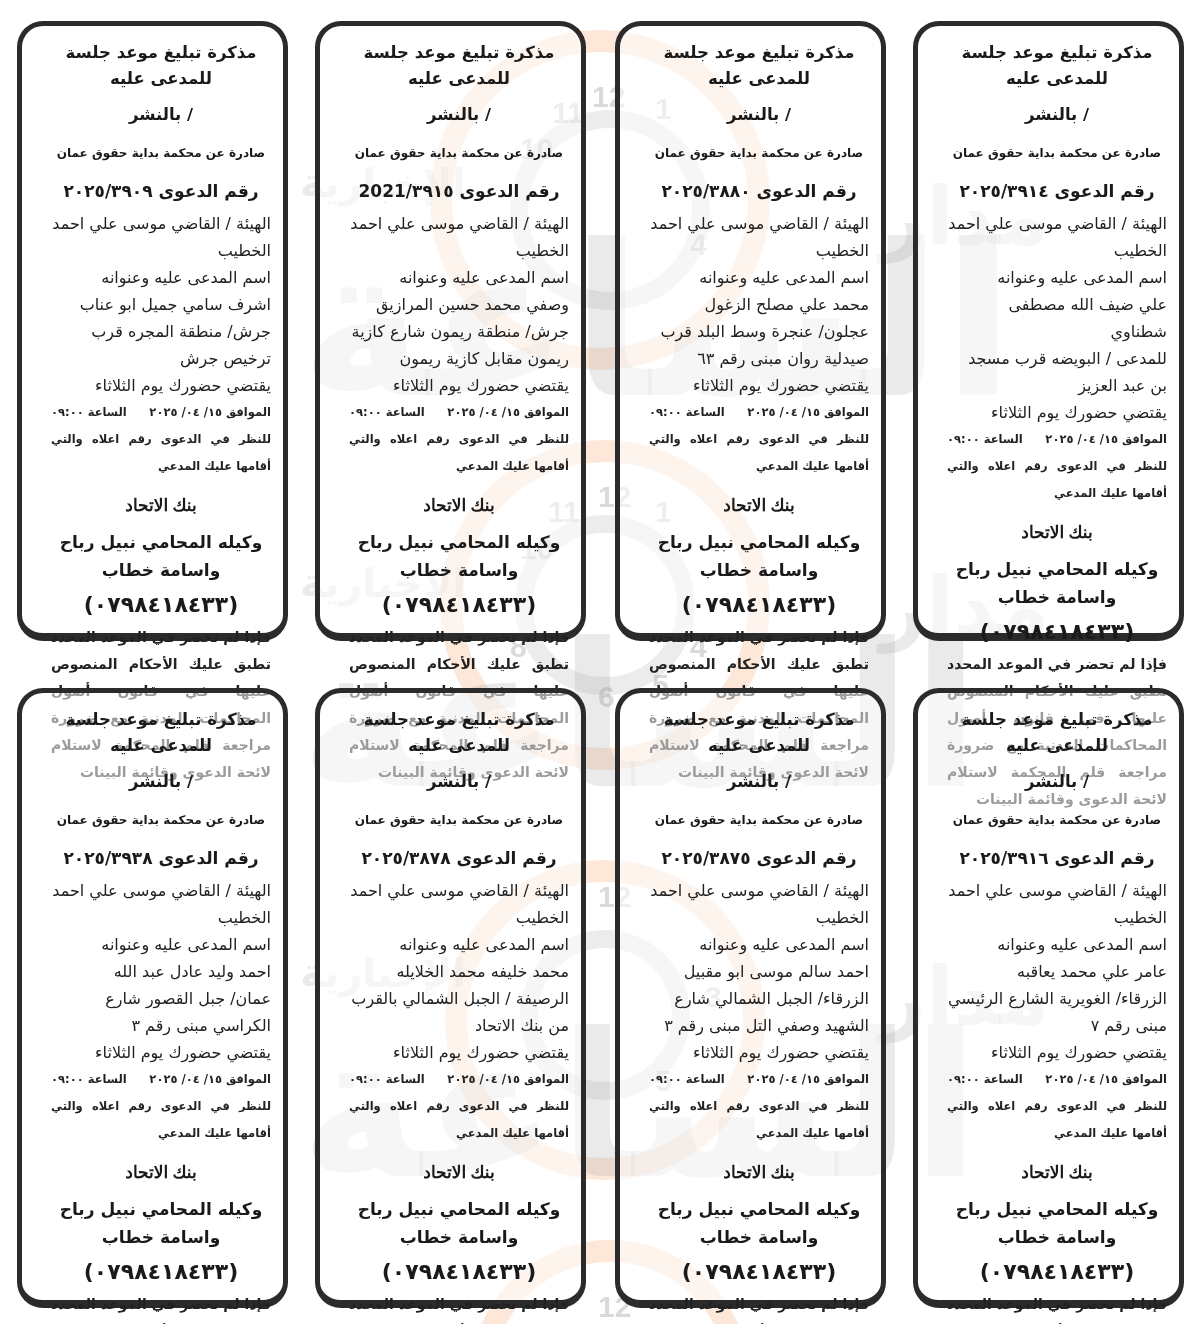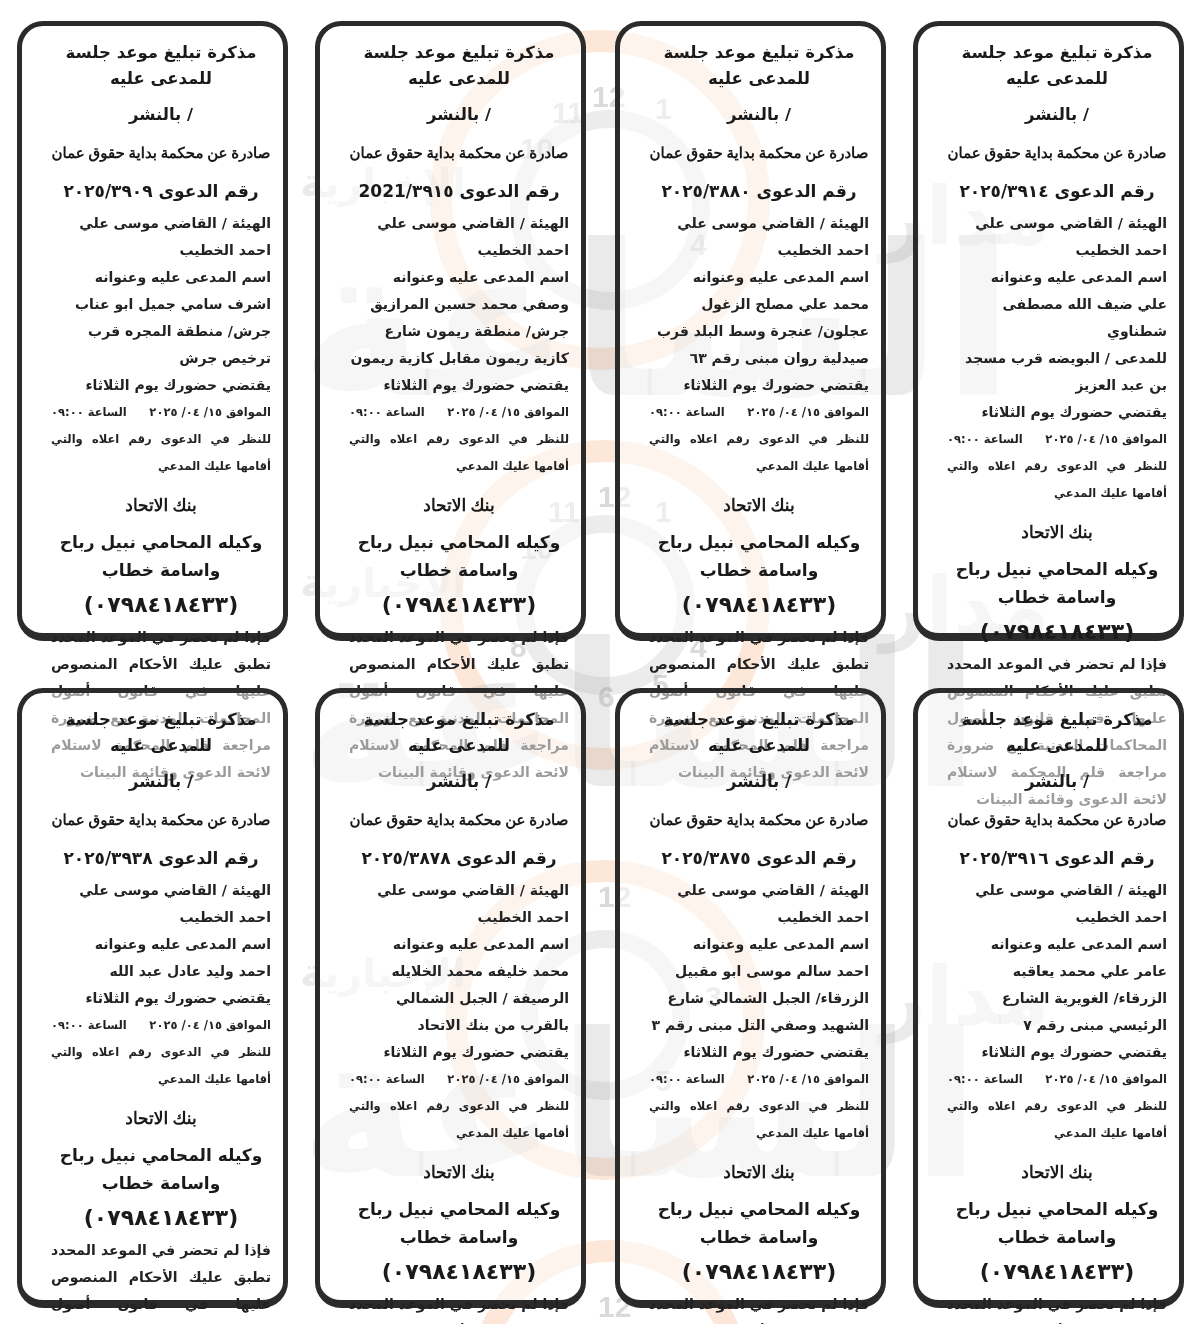--- a/index.html
+++ b/index.html
@@ -78,36 +78,35 @@
     }
     .c-sub {
       font-weight: bold;
       font-size: 16.5px;
       text-align: center;
       line-height: 26px;
       margin: 10px 0 12px 0;
     }
     .c-court {
       font-weight: bold;
-      font-size: 15px;
+      font-size: 12px;
       text-align: center;
       line-height: 26px;
       margin: 0 0 12px 0;
-      font-family: Liberation Serif, serif;
     }
     .c-case {
       font-weight: bold;
       font-size: 17px;
       text-align: center;
       line-height: 26px;
       margin: 0 0 6px 0;
     }
     .c-line {
-      font-size: 14px;
-      font-weight: bold;
+      font-size: 16px;
+      font-weight: normal;
       line-height: 27px;
       margin: 0;
       color: #222;
     }
     .c-date {
       font-size: 11.5px;
       font-weight: bold;
       line-height: 27px;
       display: flex;
       justify-content: space-between;
@@ -348,20 +347,21 @@
 </div>
 
 <div class="card" style="left:17px; top:688px;">
   <p class="c-title">مذكرة تبليغ موعد جلسة للمدعى عليه</p>
   <p class="c-sub">/ بالنشر</p>
   <p class="c-court">صادرة عن محكمة بداية حقوق عمان</p>
   <p class="c-case"><span>رقم الدعوى</span> <span>٢٠٢٥/٣٩٣٨</span></p>
   <p class="c-line">الهيئة / القاضي موسى علي احمد الخطيب</p>
   <p class="c-line">اسم المدعى عليه وعنوانه</p>
   <p class="c-line">احمد وليد عادل عبد الله</p>
+  <p class="c-line">عمان/ جبل القصور شارع الكراسي مبنى رقم ٣</p>
   <p class="c-line">يقتضي حضورك يوم الثلاثاء</p>
   <div class="c-date">
       <span>الموافق ١٥/ ٠٤/ ٢٠٢٥</span>
       <span>الساعة ٠٩:٠٠</span>
     </div>
   <p class="c-para">للنظر في الدعوى رقم اعلاه والتي أقامها عليك المدعي</p>
   <p class="c-bank">بنك الاتحاد</p>
   <p class="c-lawyer">وكيله المحامي نبيل رباح واسامة خطاب</p>
   <p class="c-phone">(٠٧٩٨٤١٨٤٣٣)</p>
   <p class="c-warning">فإذا لم تحضر في الموعد المحدد تطبق عليك الأحكام المنصوص عليها في قانون أصول المحاكمات المدنية مع ضرورة مراجعة قلم المحكمة لاستلام لائحة الدعوى وقائمة البينات</p>

